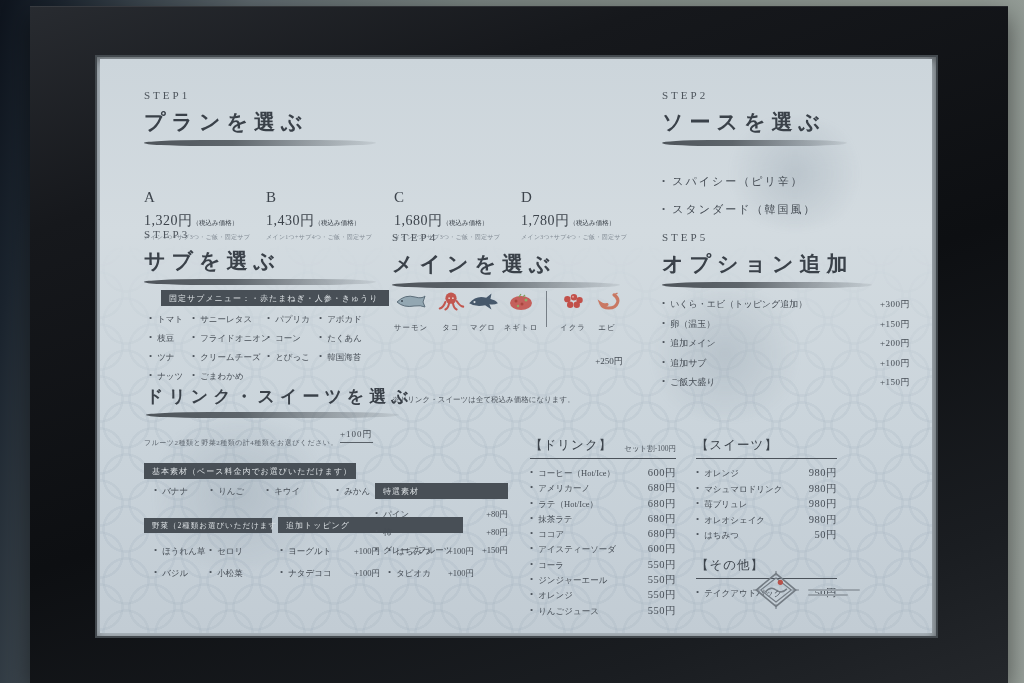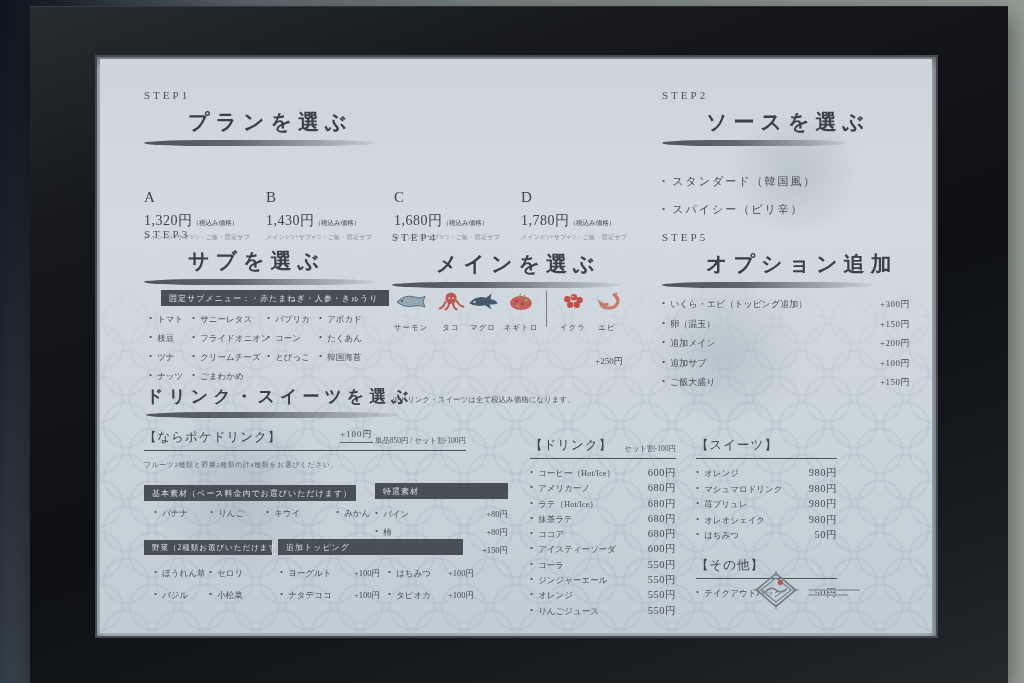--- a/index.html
+++ b/index.html
@@ -25,21 +25,21 @@
       radial-gradient(circle, transparent 57%, rgba(120,140,158,.20) 58%, rgba(120,140,158,.20) 64%, transparent 65%),
       radial-gradient(circle, transparent 57%, rgba(120,140,158,.20) 58%, rgba(120,140,158,.20) 64%, transparent 65%);
     background-size:52px 52px; background-position:0 0,26px 26px;
     -webkit-mask-image:linear-gradient(180deg,transparent 0%,#000 45%);
             mask-image:linear-gradient(180deg,transparent 0%,#000 45%); }
   .splash { position:absolute; border-radius:50%; filter:blur(3px); pointer-events:none;
     background:radial-gradient(circle,rgba(130,145,158,.28) 0%,rgba(130,145,158,.10) 45%,transparent 70%); }
 
   .s { position:absolute; }
   .step-label { font-size:11px; letter-spacing:3px; color:#4d545c; }
-  .step-title { font-size:21px; letter-spacing:6px; color:#3a4149; font-weight:bold; margin-top:7px; white-space:nowrap;margin-left:44px; }
+  .step-title { font-size:21px; letter-spacing:6px; color:#3a4149; font-weight:bold; margin-top:7px; white-space:nowrap; }
   .brush { height:6px; margin-top:4px; border-radius:50%/100%; transform:skewX(-10deg);
     background:linear-gradient(90deg,rgba(64,70,76,.9),rgba(82,89,95,.9) 38%,rgba(96,103,109,.5) 72%,rgba(110,117,123,.12)); }
   .w232{width:232px}.w185{width:185px}.w228{width:228px}.w210{width:210px}.w253{width:253px}
 
   .bullet::before { content:"•"; font-size:9px; margin-right:5px; position:relative; top:-1px; color:#4d545c; }
 
   
   .plans { position:absolute; left:0; top:100px; display:flex; }
   .plans > .plan:nth-of-type(1){width:122px}
   .plans > .plan:nth-of-type(2){width:128px}
@@ -163,22 +163,22 @@
               </div>
             </div>
         </section>
 
         <section class="s" style="left:562px;top:30px;width:250px;height:140px;">
           <div class="step-label">STEP2</div>
           <div class="step-title">ソースを選ぶ</div>
           <div class="brush w185"></div>
           <div class="sauce-list">
 
-          <span class="bullet">スタンダード（韓国風）</span>
-              <span class="bullet">スパイシー（ピリ辛）</span>
+          <span class="bullet">スパイシー（ピリ辛）</span>
+              <span class="bullet">スタンダード（韓国風）</span>
             </div>
         </section>
 
         <section class="s" style="left:44px;top:169px;width:250px;height:150px;">
           <div class="step-label">STEP3</div>
           <div class="step-title">サブを選ぶ</div>
           <div class="brush w232"></div>
           <div class="bar s3-bar">固定サブメニュー：・赤たまねぎ・人参・きゅうり</div>
           <div class="s3-cols">
             <div class="s3-col c1">
@@ -303,24 +303,20 @@
             </div>
         </section>
 
         <section class="s" style="left:46px;top:326px;width:420px;">
           <div class="ds-title">ドリンク・スイーツを選ぶ</div>
           <div class="brush w253"></div>
         </section>
         <div class="ds-note">※ドリンク・スイーツは全て税込み価格になります。</div>
 
         <section class="s poke" style="left:44px;top:370px;width:322px;">
-          <div class="colhead">
-            <span class="ttl">【ならポケドリンク】</span>
-            <span class="sub">単品850円 / セット割-100円</span>
-          </div>
           <div class="poke-note">フルーツ2種類と野菜2種類の計4種類をお選びください。</div>
 
           <div class="fr1"><span class="bar" style="width:212px;display:inline-block;">基本素材（ベース料金内でお選びいただけます）</span></div>
           <div class="fruit-row">
 
           <span class="bullet">バナナ</span>
               <span class="bullet">りんご</span>
               <span class="bullet">キウイ</span>
               <span class="bullet">みかん</span>
             </div>

